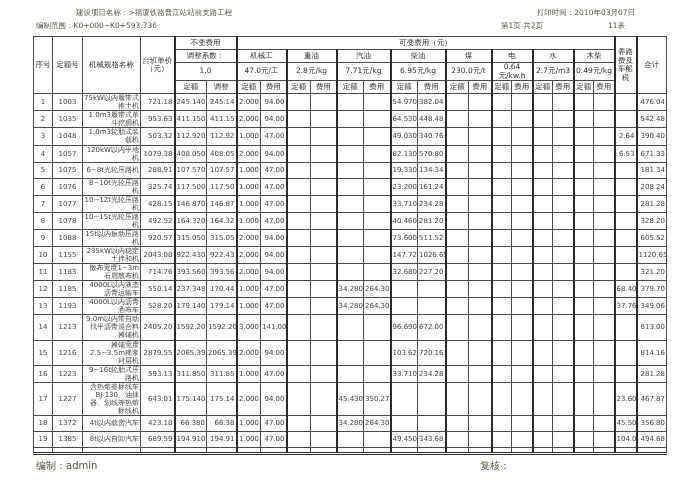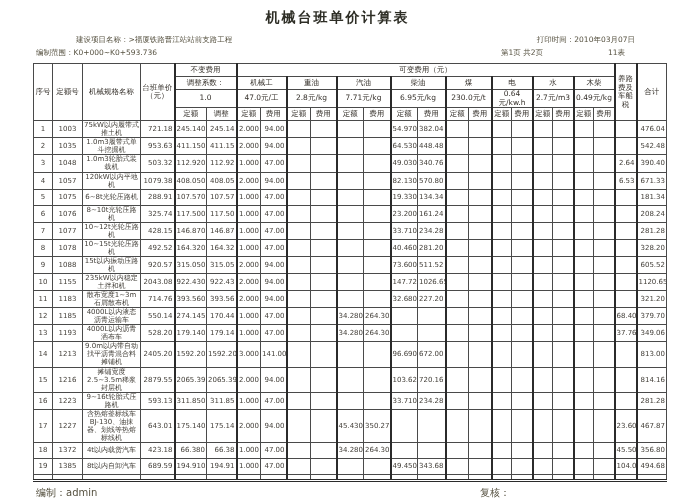--- a/index.html
+++ b/index.html
@@ -29,34 +29,33 @@
     border:1px solid #4a4a4a;
     padding:0 1px;overflow:hidden;
     font-weight:normal;
   }
   table.calc th{
     font-size:7.5px;color:#35302a;text-align:center;line-height:1.15;
     font-weight:normal;height:12px;
   }
   table.calc td{font-size:7px;line-height:1.15;color:#44403a;height:15px;}
   td.c{text-align:center;}
-  td.l{text-align:center;}
+  td.l{text-align:right;}
   td.r{text-align:right;}
   .gs{border-left:2px solid #2b2b2b !important;}
   tr.spacer td{height:4px;padding:0;}
   .footer{position:relative;margin:4px 36px 0 36px;font-size:10px;color:#55503f;height:12px;}
   .footer .f-left{position:absolute;left:0;top:0;}
   .footer .f-right{position:absolute;left:444px;top:0;}
 </style>
 </head>
 <body>
 
 <div class="page">
 
-  <div class="title">机械台班单价计算表</div>
 
   <div class="info-band">
     <span class="info-left1">建设项目名称：&gt;福厦铁路晋江站站前支路工程</span>
     <span class="info-left2">编制范围：K0+000~K0+593.736</span>
     <span class="info-right1">打印时间：2010年03月07日</span>
     <span class="info-right2">第1页  共2页</span>
     <span class="info-right3">11表</span>
   </div>
 
   <table class="calc">
@@ -425,21 +424,21 @@
           <td class="r gs"></td>
           <td class="r"></td>
           <td class="r gs"></td>
           <td class="r gs">321.20</td>
         </tr>
         <tr>
           <td class="c">12</td>
           <td class="c">1185</td>
           <td class="l">4000L以内液态沥青运输车</td>
           <td class="r">550.14</td>
-          <td class="r gs">274.145</td>
+          <td class="r gs">237.348</td>
           <td class="r">170.44</td>
           <td class="r gs">1.000</td>
           <td class="r">47.00</td>
           <td class="r gs"></td>
           <td class="r"></td>
           <td class="r gs">34.280</td>
           <td class="r">264.30</td>
           <td class="r gs"></td>
           <td class="r"></td>
           <td class="r gs"></td>

